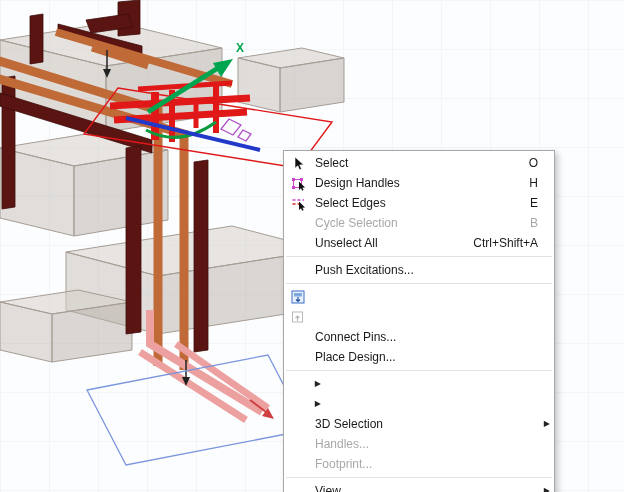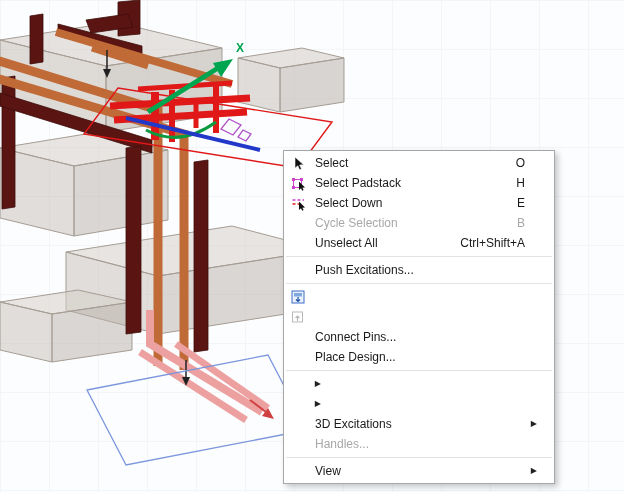--- a/index.html
+++ b/index.html
@@ -10,21 +10,21 @@
   }
   #scene { position: absolute; left: 0; top: 0; width: 624px; height: 492px; }
   .context-menu {
     position: absolute; left: 283px; top: 150px; width: 272px;
     background: #ffffff; border: 1px solid #a7a7a7;
     box-shadow: 3px 3px 6px rgba(0,0,0,0.22);
     padding: 2px 0; z-index: 10;
   }
   .menu-item {
     display: flex; align-items: center; height: 20px;
-    font-size: 12px; color: #1a1a1a; padding: 0 17px 0 3px; cursor: default;
+    font-size: 12px; color: #1a1a1a; padding: 0 4px 0 3px; cursor: default;
     white-space: nowrap;
   }
   .mi-icon { width: 22px; min-width: 22px; display: flex; justify-content: center; align-items: center; }
   .mi-label { flex: 1; padding-left: 6px; }
   .mi-shortcut { padding-right: 4px; color: #1a1a1a; }
   .mi-arrow { width: 8px; font-size: 8px; color: #222; text-align: right; line-height: 20px; }
   .menu-item.disabled, .menu-item.disabled .mi-shortcut { color: #a8a8a8; }
   .menu-separator { height: 1px; background: #e2e2e2; margin: 3px 2px; }
 </style>
 </head>
@@ -149,33 +149,33 @@
       <div class="menu-item">
         <span class="mi-icon">
           <svg width="15" height="15" viewBox="0 0 15 15">
             <rect x="2.5" y="3.5" width="8" height="8" fill="none" stroke="#cc44cc"></rect>
             <rect x="1" y="2" width="3" height="3" fill="#cc44cc"></rect>
             <rect x="9" y="2" width="3" height="3" fill="#cc44cc"></rect>
             <rect x="1" y="10" width="3" height="3" fill="#cc44cc"></rect>
             <path d="M8 5.5 L8 14 L10 12.3 L11.2 14.8 L12.6 14.1 L11.4 11.7 L14 11.5 Z" fill="#111"></path>
           </svg>
         </span>
-        <span class="mi-label">Select Padstack</span>
+        <span class="mi-label">Design Handles</span>
         <span class="mi-shortcut">H</span>
         <span class="mi-arrow"></span>
       </div>
       <div class="menu-item">
         <span class="mi-icon">
           <svg width="15" height="15" viewBox="0 0 15 15">
             <path d="M1.5 4 L13 4" stroke="#cc44cc" stroke-width="1.6" stroke-dasharray="3,2" fill="none"></path>
             <path d="M1.5 8 L9 8" stroke="#dd2222" stroke-width="1.6" stroke-dasharray="3,2" fill="none"></path>
             <path d="M8 5.5 L8 14 L10 12.3 L11.2 14.8 L12.6 14.1 L11.4 11.7 L14 11.5 Z" fill="#111"></path>
           </svg>
         </span>
-        <span class="mi-label">Select Down</span>
+        <span class="mi-label">Select Edges</span>
         <span class="mi-shortcut">E</span>
         <span class="mi-arrow"></span>
       </div>
       <div class="menu-item disabled">
         <span class="mi-icon"></span>
         <span class="mi-label">Cycle Selection</span>
         <span class="mi-shortcut">B</span>
         <span class="mi-arrow"></span>
       </div>
       <div class="menu-item">
@@ -231,30 +231,36 @@
         <span class="mi-shortcut"></span>
         <span class="mi-arrow">▶</span>
       </div>
       <div class="menu-item">
         <span class="mi-icon"></span>
         <span class="mi-shortcut"></span>
         <span class="mi-arrow">▶</span>
       </div>
       <div class="menu-item">
         <span class="mi-icon"></span>
-        <span class="mi-label">3D Excitations</span>
+        <span class="mi-label">3D Selection</span>
         <span class="mi-shortcut"></span>
         <span class="mi-arrow">▶</span>
       </div>
       <div class="menu-item disabled">
         <span class="mi-icon"></span>
         <span class="mi-label">Handles...</span>
         <span class="mi-shortcut"></span>
         <span class="mi-arrow"></span>
       </div>
+      <div class="menu-item disabled">
+        <span class="mi-icon"></span>
+        <span class="mi-label">Footprint...</span>
+        <span class="mi-shortcut"></span>
+        <span class="mi-arrow"></span>
+      </div>
       <div class="menu-separator"></div>
       <div class="menu-item">
         <span class="mi-icon"></span>
         <span class="mi-label">View</span>
         <span class="mi-shortcut"></span>
         <span class="mi-arrow">▶</span>
       </div>
     </div>
 
 </div>

